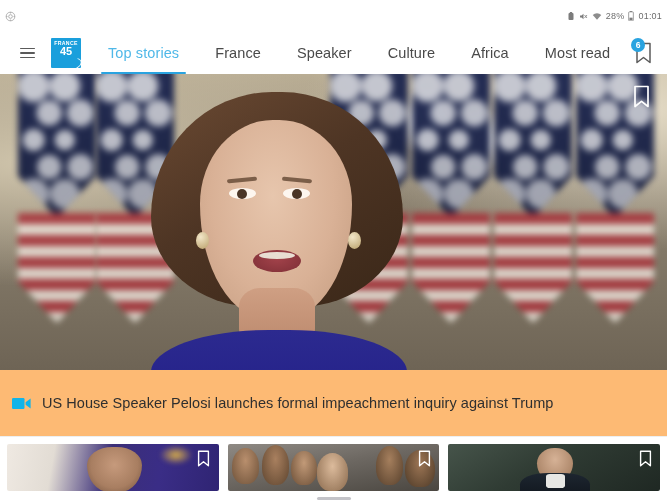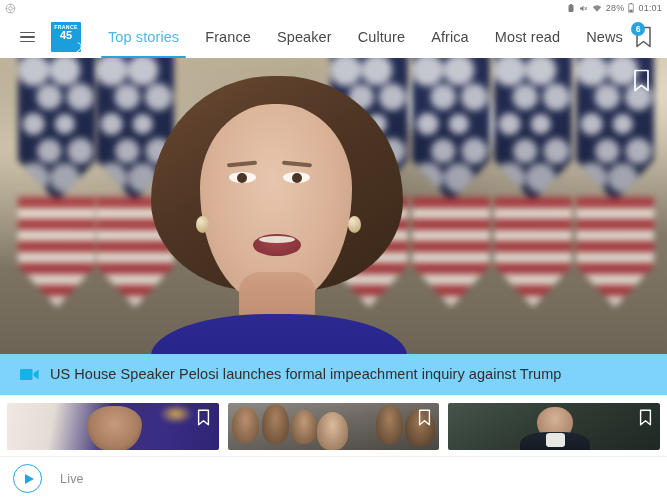--- a/index.html
+++ b/index.html
@@ -8,21 +8,21 @@
     font-family:"Liberation Sans", sans-serif;
     background:#ffffff;
     -webkit-font-smoothing:antialiased;
   }
   .app{position:relative;width:667px;height:500px;background:#fff;}
 
   
   .statusbar{
     height:16px;width:100%;background:#ffffff;
     display:flex;align-items:center;justify-content:space-between;
-    padding:0 5px;box-sizing:border-box;
+    padding:16px 5px;box-sizing:border-box;
   }
   .sb-left{display:flex;align-items:center;gap:4px;}
   .sb-right{display:flex;align-items:center;gap:4px;}
   .sb-text{font-size:9px;color:#6d6d6d;letter-spacing:.2px;line-height:1;}
   .sb-ico{display:block;}
 
   
   .navbar{
     height:42px;width:100%;background:#ffffff;
     display:flex;align-items:center;position:relative;
@@ -57,21 +57,21 @@
   }
   .logo-swoosh2{
     position:absolute;left:2px;bottom:-4px;width:27px;height:12px;
     border-radius:50%;border:1.3px solid rgba(255,255,255,.85);
     border-top-color:transparent;border-left-color:transparent;
     transform:rotate(-14deg);
   }
 
   .tabs{
     display:flex;align-items:flex-start;height:42px;flex:1 1 auto;
-    margin-left:14px;overflow:hidden;
+    margin-left:14px;overflow:hidden;gap:10px;
   }
   .tab{
     position:relative;height:42px;display:flex;align-items:center;
     padding:0 13px;font-size:14.5px;color:#4a4a4a;white-space:nowrap;
     cursor:pointer;letter-spacing:.1px;
   }
   .tab.active{color:#4fb8e8;}
   .tab.active::after{
     content:"";position:absolute;left:6px;right:6px;bottom:0;height:2.5px;
     background:#29a3e0;border-radius:1px;
@@ -175,22 +175,22 @@
   .hp-earring.l{left:53px;top:140px;}
   .hp-earring.r{left:205px;top:140px;}
 
   .hero-bookmark{
     position:absolute;right:12px;top:6px;width:28px;height:32px;
     display:flex;align-items:center;justify-content:center;cursor:pointer;z-index:5;
   }
 
   
   .headline-row{
-    height:42px;width:100%;background:#7dd3fc;display:flex;align-items:center;
-    padding:0 20px;box-sizing:border-box;border-bottom:1px solid #eceff1;
+    height:67px;width:100%;background:#fdba74;display:flex;align-items:center;
+    padding:0 12px;box-sizing:border-box;border-bottom:1px solid #eceff1;
   }
   .vid-icon{flex:0 0 auto;margin-right:11px;display:flex;align-items:center;}
   .headline-text{
     font-size:14.5px;color:#2f2f2f;line-height:1.25;letter-spacing:.05px;
   }
 
   
   .thumbs{
     display:flex;gap:9px;padding:7px 7px 0 7px;box-sizing:border-box;
     width:100%;height:58px;background:#fff;
@@ -447,20 +447,14 @@
           <path d="M1.6 1.2h9.8v14.6L6.5 11.8 1.6 15.8z" fill="none" stroke="#ffffff" stroke-width="1.4" stroke-linejoin="round"></path>
         </svg>
       </div>
     </div>
   </div>
 
   <div class="pager">
     <div class="pager-bar"></div>
   </div>
 
-  <div class="livebar">
-    <div class="play-btn">
-      <div class="play-tri"></div>
-    </div>
-    <div class="live-label">Live</div>
-  </div>
 
 </div>
 
 </body></html>

